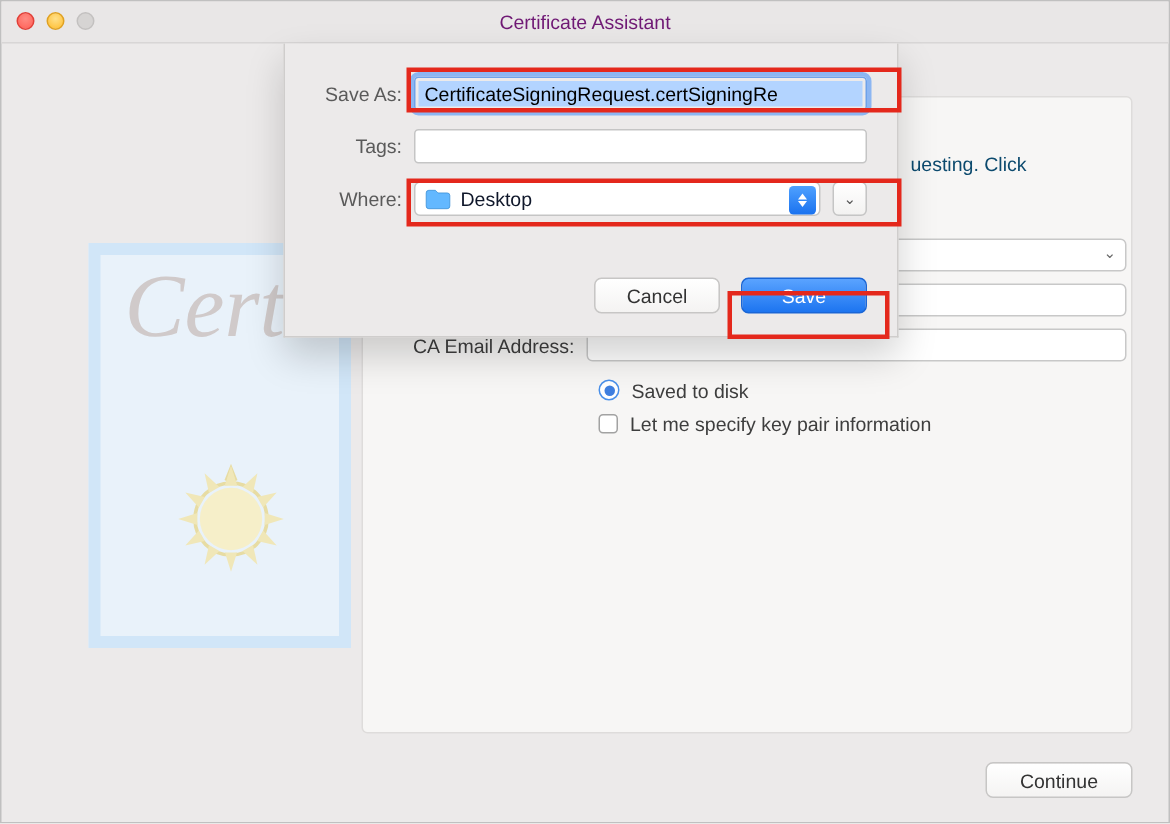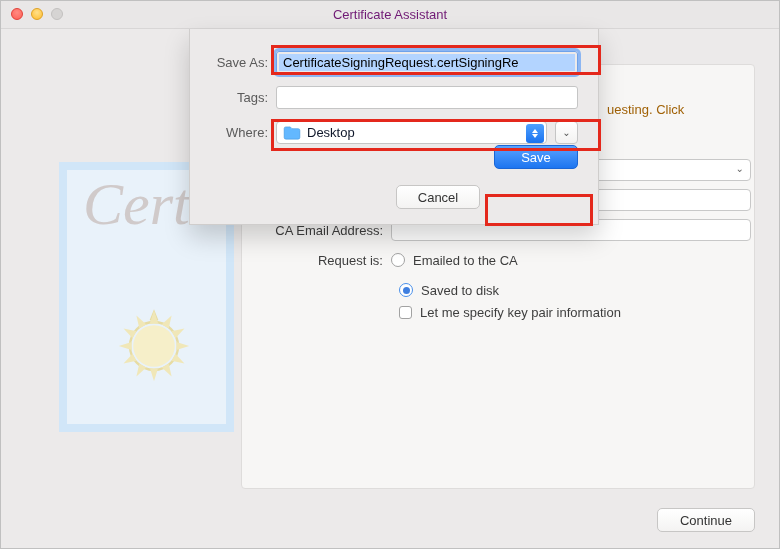--- a/index.html
+++ b/index.html
@@ -45,21 +45,21 @@
     .bg-panel {
       position: absolute;
       left: 240px; right: 24px; top: 35px; height: 425px;
       background: #f7f6f5;
       border: 1px solid #dedcdb;
       border-radius: 4px;
     }
     .hint-text {
       position: absolute;
       left: 370px; top: 18px;
-      font-size: 13px; color: #a16207;
+      font-size: 13px; color: #0c4a6e;
     }
     .cert-art {
       position: absolute;
       left: 58px; top: 133px; width: 175px; height: 270px;
       background: #e9f2fa;
       border: 8px solid #d1e6f8;
     }
     .script {
       font-family: "Brush Script MT", cursive;
       color: #d0caca;
@@ -264,27 +264,20 @@
         </div>
       </div>
       <div class="row">
         <div class="lbl"></div>
         <div class="text-input"></div>
       </div>
       <div class="row">
         <div class="lbl">CA Email Address:</div>
         <div class="text-input"></div>
       </div>
-      <div class="row">
-        <div class="lbl">Request is:</div>
-        <div class="radio-row" style="flex:1;">
-          <span class="radio"></span>
-          <span>Emailed to the CA</span>
-        </div>
-      </div>
       <div class="radio-col">
         <div class="radio-row">
           <span class="radio checked"></span>
           <span>Saved to disk</span>
         </div>
         <div class="radio-row">
           <span class="checkbox"></span>
           <span>Let me specify key pair information</span>
         </div>
       </div>
@@ -319,21 +312,21 @@
           </svg>
           <span>Desktop</span>
           <span class="where-caret"></span>
         </div>
         <div class="expand-btn">
           <span>⌄</span>
         </div>
       </div>
     </div>
     <div class="sheet-actions">
-      <div class="btn" style="width:84px;margin-top:40px;">
+      <div class="btn" style="width:84px;">
         <span>Cancel</span>
       </div>
       <div class="btn primary" style="width:84px;">
         <span>Save</span>
       </div>
     </div>
   </div>
 
   <div class="highlight hl-saveas"></div>
   <div class="highlight hl-where"></div>

